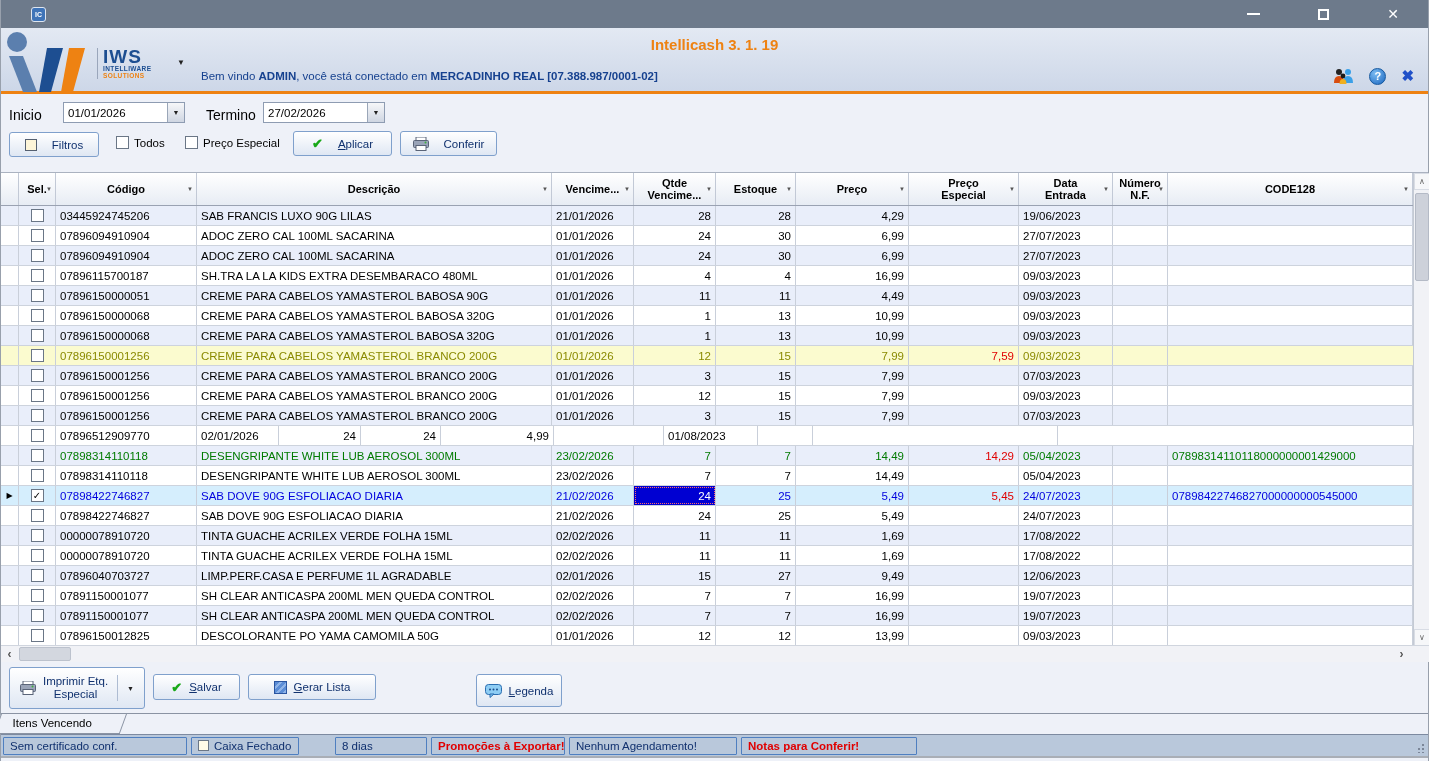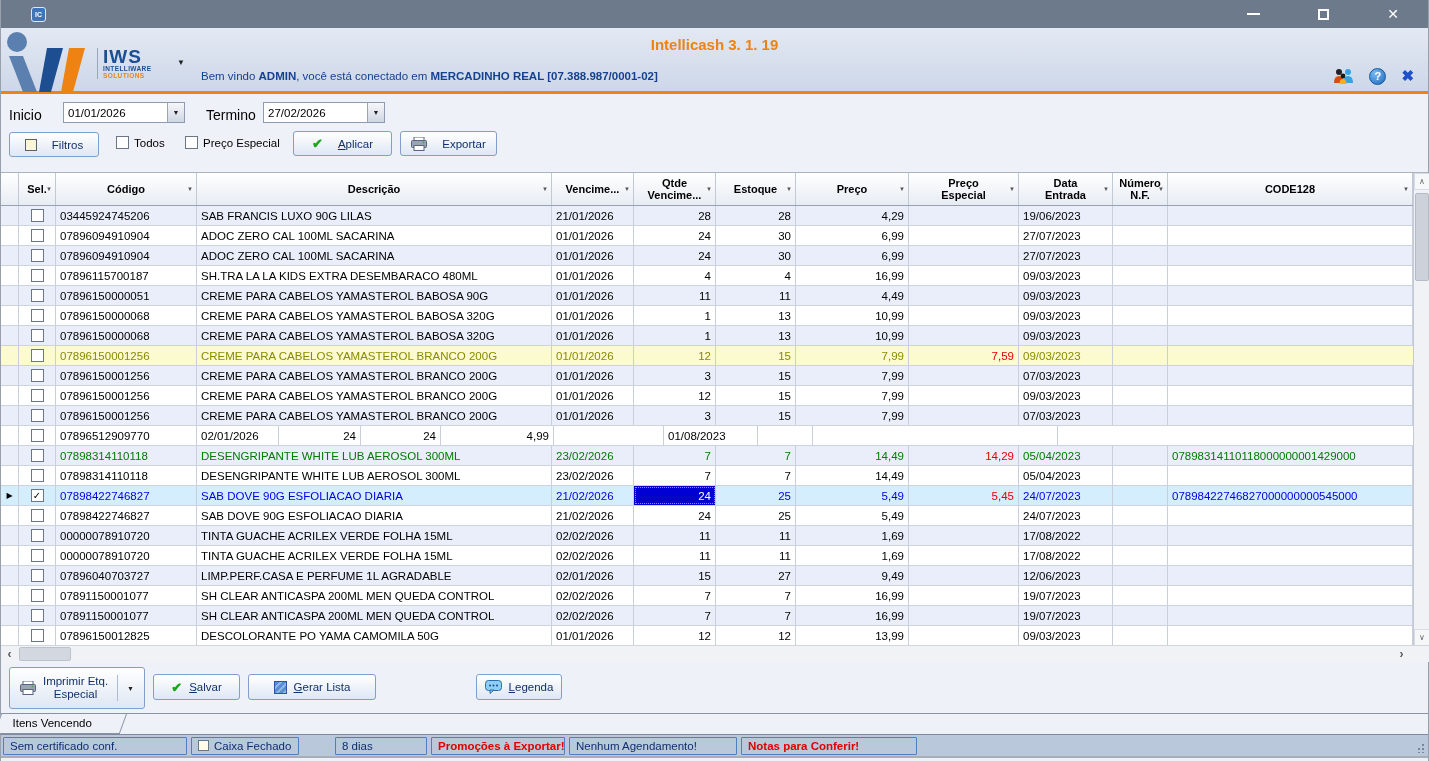--- a/index.html
+++ b/index.html
@@ -169,21 +169,21 @@
       <span class="check-glyph">✔</span>
       <span><u>A</u>plicar</span>
     </div>
     <div class="btn" style="left:399px; top:37px; width:97px;">
       <svg width="16" height="14" viewBox="0 0 16 14">
         <rect x="3" y="0" width="10" height="4" fill="#fff" stroke="#5a6478"></rect>
         <rect x="0.5" y="3.5" width="15" height="7" rx="1" fill="#9aa4b8" stroke="#5a6478"></rect>
         <rect x="3" y="8.5" width="10" height="5" fill="#fff" stroke="#5a6478"></rect>
         <circle cx="12.5" cy="5.5" r="1" fill="#3fae3f"></circle>
       </svg>
-      <span>Exportar</span>
+      <span>Conferir</span>
     </div>
   </div>
 
   <div class="gridwrap">
     <div class="grid-header">
         <div class="hcell" style="width:18px"></div>
         <div class="hcell" style="width:37px">
           <span class="hlab">
             <span>Sel.</span>
           </span>
@@ -635,21 +635,21 @@
       <span class="dd-arrow">▼</span>
     </div>
     <div class="fbtn" style="left:152px; top:12px; width:87px; height:26px;">
       <span class="check-glyph">✔</span>
       <span><u>S</u>alvar</span>
     </div>
     <div class="fbtn" style="left:247px; top:12px; width:128px; height:26px;">
       <span class="glist-icon"></span>
       <span><u>G</u>erar Lista</span>
     </div>
-    <div class="fbtn" style="left:475px; top:12px; width:86px; height:26px;">
+    <div class="fbtn" style="left:475px; top:12px; width:86px; height:33px;">
       <svg width="17" height="14" viewBox="0 0 17 14">
         <rect x="0.5" y="0.5" width="16" height="10" rx="3" fill="#8ecdf4" stroke="#2a6db0"></rect>
         <path d="M5 10 L5 13.5 L9 10 Z" fill="#8ecdf4" stroke="#2a6db0"></path>
         <circle cx="5" cy="5.5" r="1" fill="#1a4d8c"></circle>
           <circle cx="8.5" cy="5.5" r="1" fill="#1a4d8c"></circle>
           <circle cx="12" cy="5.5" r="1" fill="#1a4d8c"></circle>
       </svg>
       <span><u>L</u>egenda</span>
     </div>
   </div>

